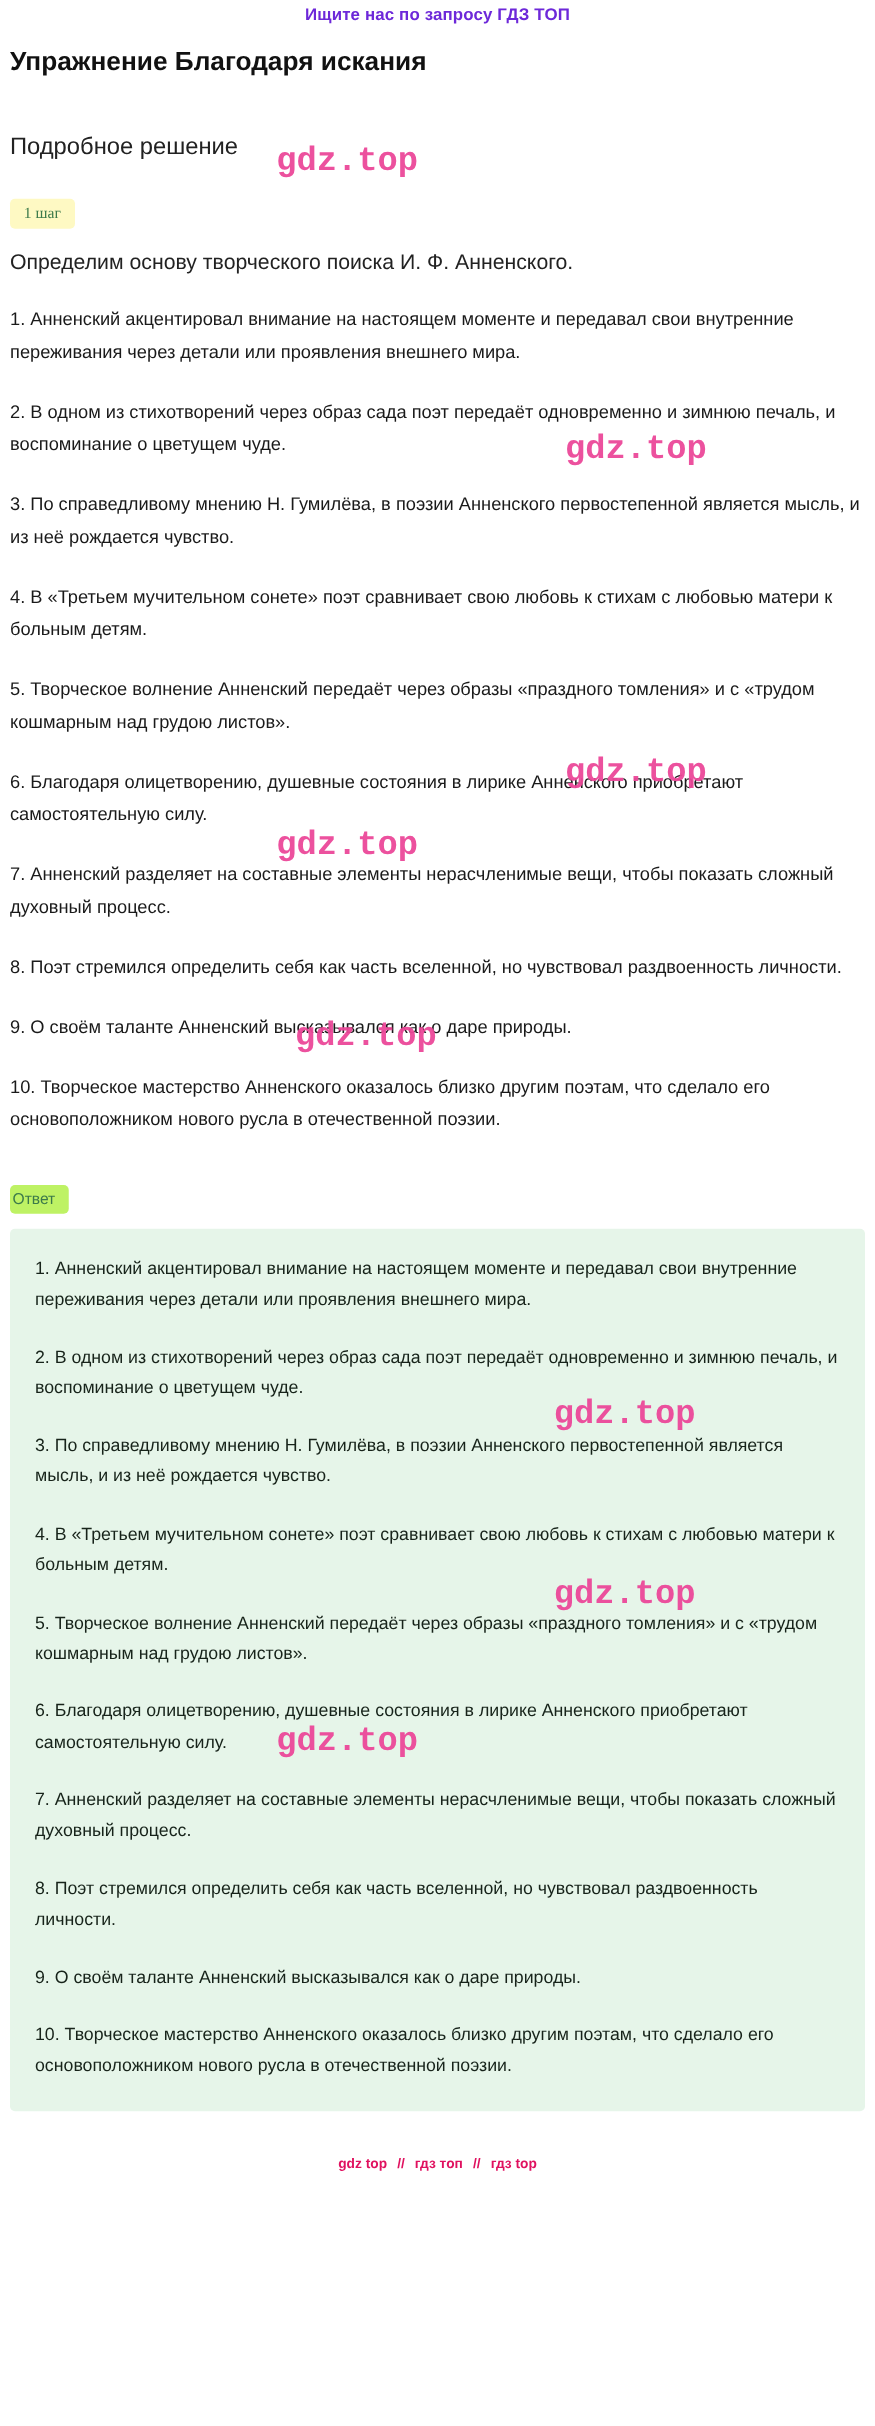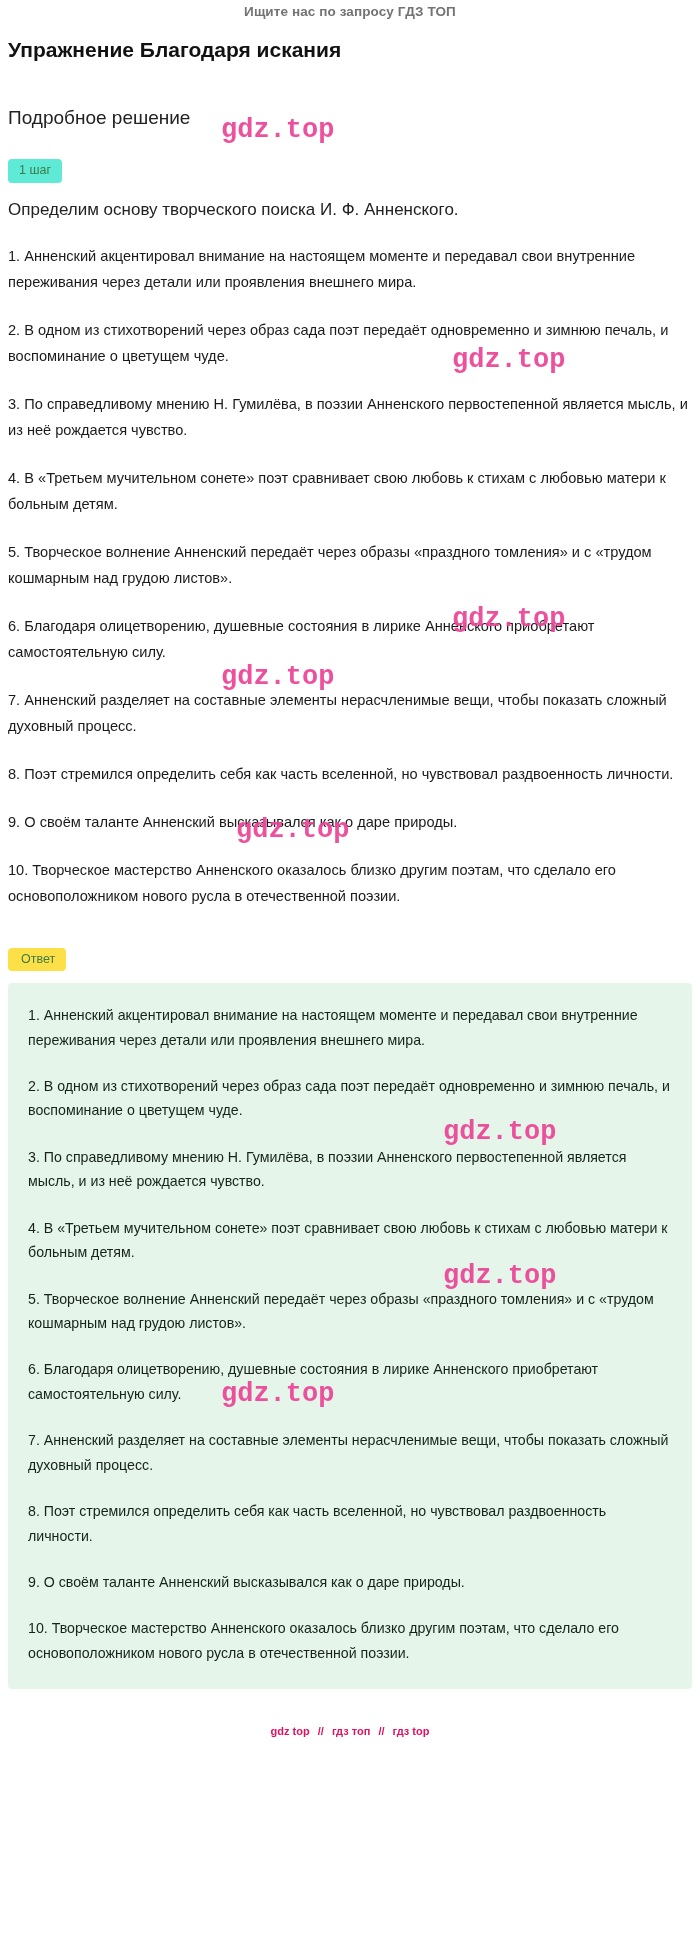--- a/index.html
+++ b/index.html
@@ -14,21 +14,21 @@
     position: relative;
     width: 700px;
     min-height: 1941px;
     padding: 0;
     overflow: hidden;
   }
   .top-promo {
     text-align: center;
     font-size: 13.5px;
     font-weight: bold;
-    color: #737373;
+    color: #6d28d9;
     padding: 4px 0 2px 0;
     letter-spacing: 0.1px;
   }
   .content {
     padding: 0 8px;
   }
   h1.exercise-title {
     font-size: 21px;
     line-height: 1.25;
     font-weight: bold;
@@ -38,30 +38,31 @@
   h2.solution-title {
     font-size: 19px;
     font-weight: normal;
     margin: 44px 0 0 0;
     color: #222;
   }
   .step-badge {
     display: inline-block;
     margin-top: 30px;
     padding: 5px 11px 6px 11px;
-    background: #5eead4;
+    background: #fef9c3;
     color: #3c7a4a;
     border-radius: 4px;
     font-size: 12.5px;
     line-height: 1;
+    font-family: Liberation Serif, serif;
   }
   .answer-badge {
     display: inline-block;
-    padding: 5px 11px 6px 13px;
-    background: #fde047;
+    padding: 5px 11px 6px 2px;
+    background: #bef264;
     color: #3c7a4a;
     border-radius: 4px;
     font-size: 12.5px;
     line-height: 1;
   }
   .step-intro {
     font-size: 17px;
     color: #222;
     margin: 14px 0 0 0;
     line-height: 1.5;

